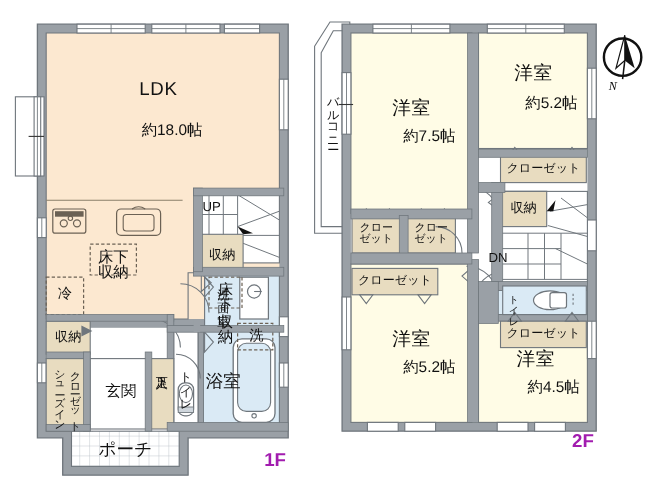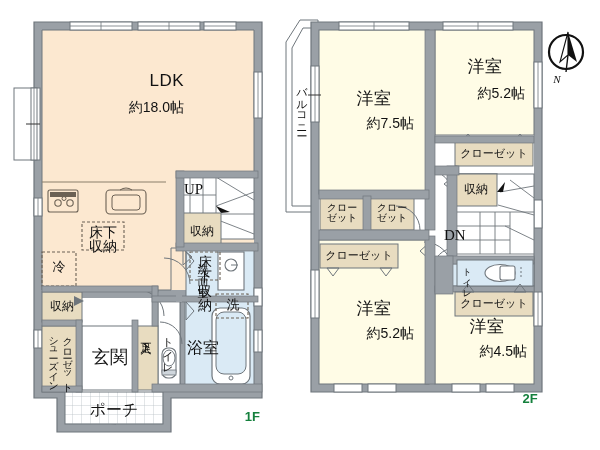--- a/index.html
+++ b/index.html
@@ -31,44 +31,43 @@
   }
   .lbl.v {
     writing-mode: vertical-rl;
     text-orientation: upright;
     white-space: nowrap;
     line-height: 1.0;
   }
   .lbl.stack {
     white-space: pre-line;
     line-height: 1.02;
-    font-family: Liberation Serif, serif;
   }
   .room-name {
     font-size: 17px;
     letter-spacing: 0.5px;
   }
   .room-area {
     font-size: 14px;
     text-align: right;
   }
   .small-jp { font-size: 10px; }
   .tiny-jp { font-size: 14px; }
   .closet-jp { font-size: 10px; }
   .floor-tag {
-    font-size: 13px;
+    font-size: 17px;
     font-weight: bold;
-    color: #15803d;
+    color: #a21caf;
   }
   .compass-n {
     font-size: 11px;
     font-style: italic;
     font-family: "Liberation Serif", "DejaVu Serif", serif;
   }
-  .en-tag { font-size: 15px; font-family: Liberation Serif, serif; }
+  .en-tag { font-size: 12px; font-family: Liberation Sans, sans-serif; }
 </style>
 </head>
 <body>
 
 <svg id="plan" viewBox="0 0 600 450">
   <defs>
     <pattern id="tile" width="9" height="9" patternUnits="userSpaceOnUse">
       <rect width="9" height="9" fill="#ffffff"></rect>
       <path d="M0 0 H9 M0 0 V9" stroke="#b9c0c6" stroke-width="0.8"></path>
     </pattern>
@@ -377,43 +376,43 @@
   </g>
 
   <g transform="translate(566,52)">
     <circle cx="0" cy="0" r="17" fill="none" stroke="#111" stroke-width="2.2"></circle>
     <path d="M2,-20 L11,10 L2,3 Z" fill="#111"></path>
     <path d="M2,-20 L-6,10 L2,3 Z" fill="#ffffff" stroke="#111" stroke-width="1.1"></path>
     <line x1="2" y1="3" x2="0" y2="20" stroke="#111" stroke-width="1.4"></line>
   </g>
 </svg>
 
-<div class="lbl room-name" style="left:104px;top:72px;width:80px;text-align:right;">LDK</div>
-<div class="lbl room-area" style="left:104px;top:100px;width:80px;">約18.0帖</div>
+<div class="lbl room-name" style="left:104px;top:72px;width:80px;">LDK</div>
+<div class="lbl room-area" style="left:104px;top:111px;width:80px;">約18.0帖</div>
 
 <div class="lbl stack tiny-jp" style="left:85px;top:226px;width:36px;">床下
 収納</div>
 <div class="lbl small-jp" style="left:42px;top:260px;width:34px;font-size:13px;">冷</div>
 
 <div class="lbl en-tag" style="left:184px;top:182px;width:18px;text-align:left;">UP</div>
 <div class="lbl closet-jp" style="left:185px;top:225px;width:34px;font-size:12px;">収納</div>
 
 <div class="lbl stack tiny-jp" style="left:192px;top:256px;width:26px;">床下
 収納</div>
 <div class="lbl stack small-jp" style="left:190px;top:264px;width:26px;font-size:11px;line-height:1.08;">洗
 面
 室</div>
 <div class="lbl" style="left:222px;top:298px;width:22px;font-size:13px;">洗</div>
 <div class="lbl" style="left:186px;top:340px;width:34px;font-size:16px;">浴室</div>
 <div class="lbl v" style="left:162px;top:330px;font-size:11px;">トイレ</div>
 
 <div class="lbl closet-jp" style="left:44px;top:300px;width:36px;font-size:12px;">収納</div>
 <div class="lbl v" style="left:48px;top:330px;font-size:10px;line-height:1;">シューズイン</div>
 <div class="lbl v" style="left:62px;top:330px;font-size:10px;line-height:1;">クローゼット</div>
-<div class="lbl" style="left:88px;top:348px;width:44px;font-size:18px;">玄関</div>
+<div class="lbl" style="left:88px;top:348px;width:44px;font-size:14px;">玄関</div>
 <div class="lbl v" style="left:140px;top:334px;font-size:11px;">下足入</div>
 <div class="lbl" style="left:84px;top:402px;width:60px;font-size:16px;">ポーチ</div>
 
 <div class="lbl floor-tag" style="left:236px;top:410px;width:24px;text-align:right;">1F</div>
 
 <div class="lbl v" style="left:296px;top:80px;font-size:11px;">バルコニー</div>
 
 <div class="lbl room-name" style="left:334px;top:90px;width:80px;">洋室</div>
 <div class="lbl room-area" style="left:334px;top:116px;width:80px;">約7.5帖</div>
 

